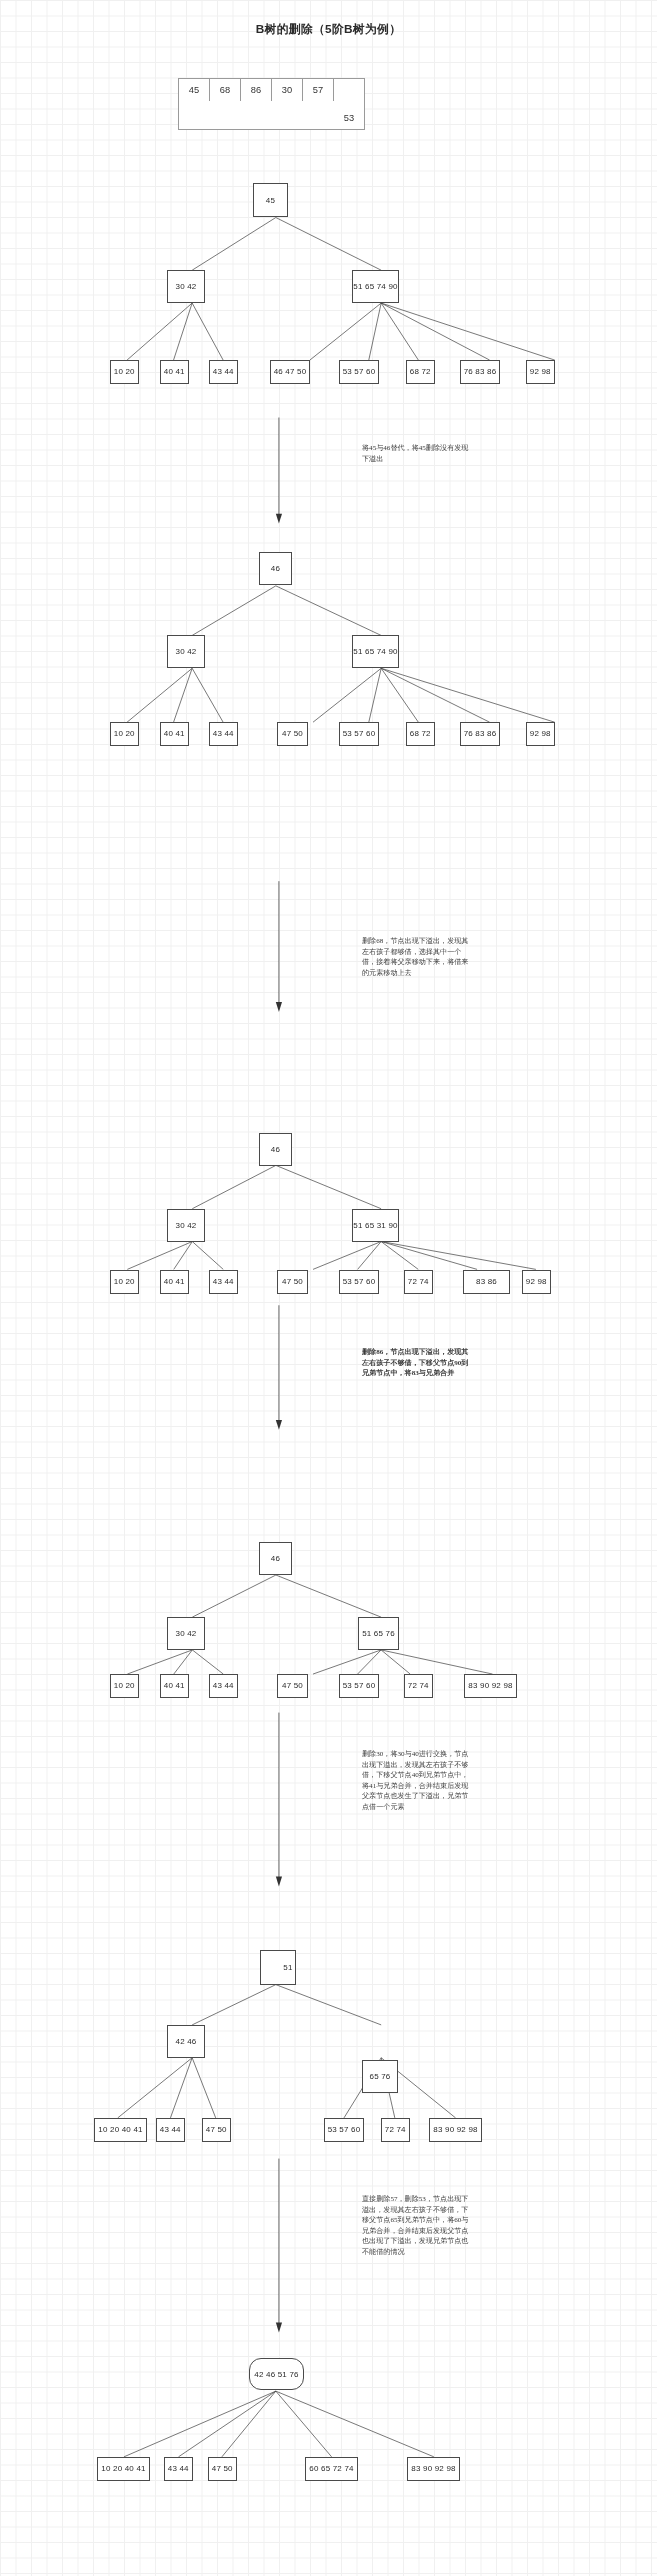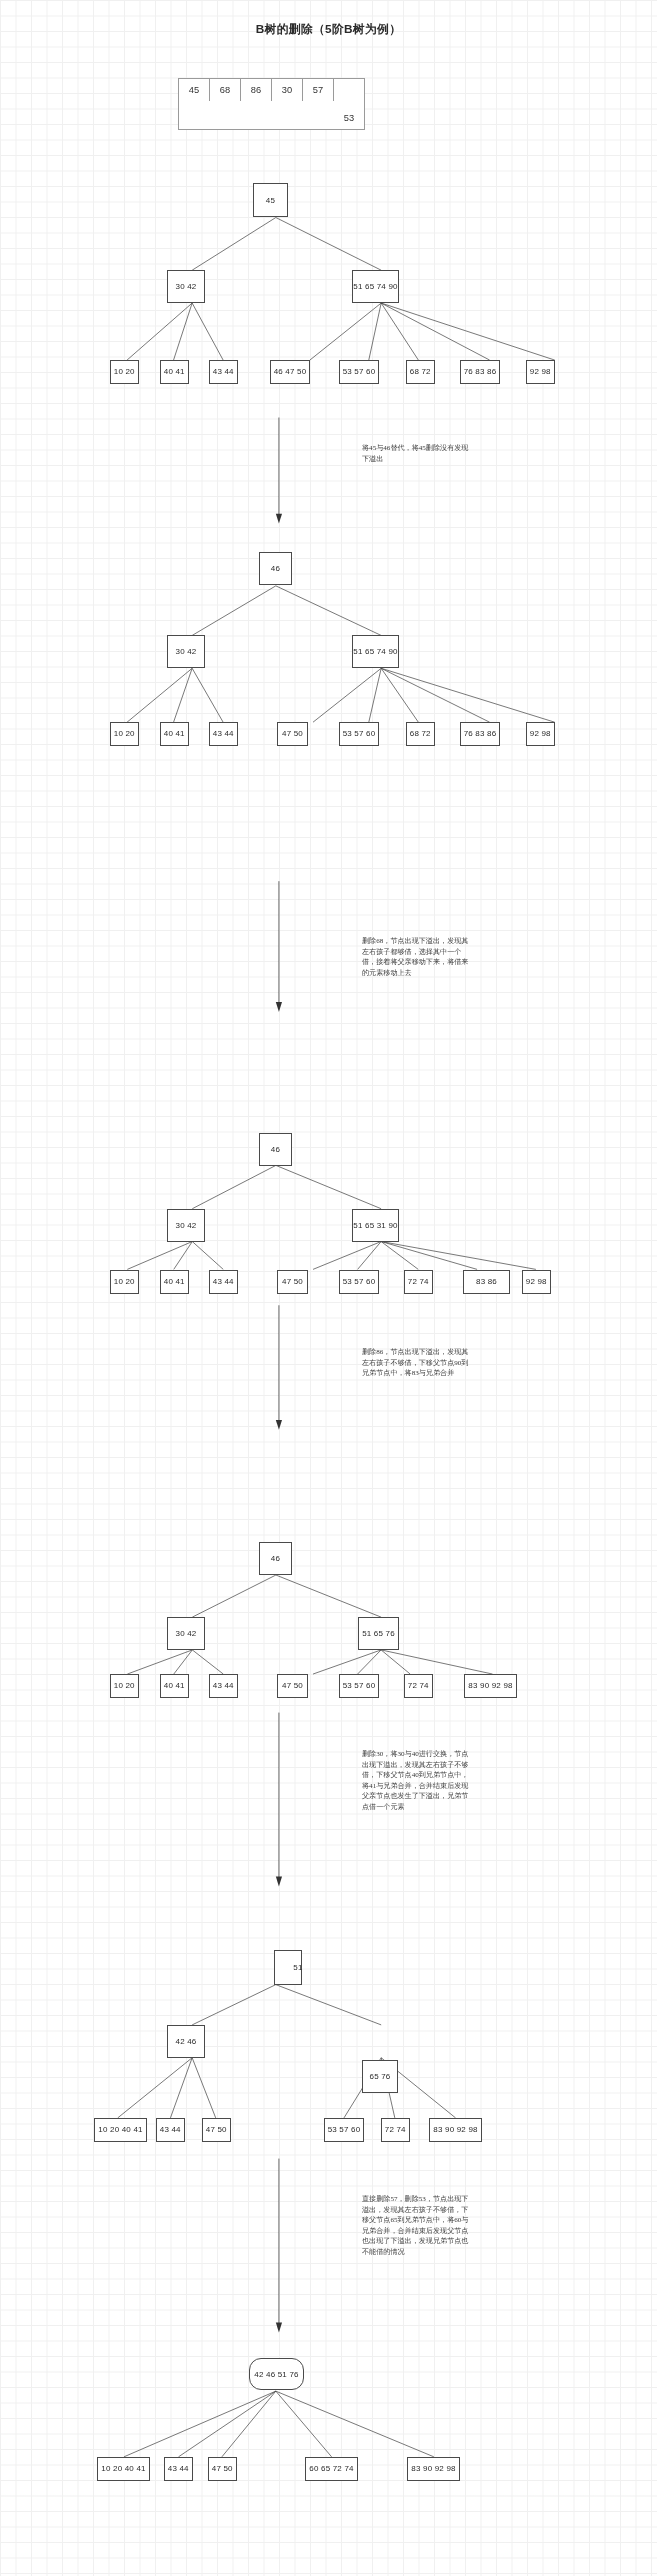--- a/index.html
+++ b/index.html
@@ -160,21 +160,21 @@
     <div class="node" style="left:404px;top:247px;width:28.5px;height:23.6px;">72 74</div>
     <div class="node" style="left:463px;top:247px;width:47px;height:23.6px;">83 86</div>
     <div class="node" style="left:522px;top:247px;width:28.5px;height:23.6px;">92 98</div>
   </div>
 
   <div class="arrowbox" style="top:1305px;height:130px;">
     <svg width="74" height="130" viewBox="0 0 120 210">
       <line x1="55" y1="0" x2="55" y2="188" stroke="#333" stroke-width="1.2"></line>
       <polygon points="55,202 50,186 60,186" fill="#333"></polygon>
     </svg>
-    <div class="annot" style="top:42px;">删除86，节点出现下溢出，发现其左右孩子不够借，下移父节点90到兄弟节点中，将83与兄弟合并</div>
+    <div class="annot" style="top:42px;font-weight:bold;">删除86，节点出现下溢出，发现其左右孩子不够借，下移父节点90到兄弟节点中，将83与兄弟合并</div>
   </div>
 
   <div class="tree" style="top:1476px;height:229px;">
     <svg class="edges" width="657" height="229" viewBox="0 0 1060 370">
       <line x1="445" y1="160" x2="310" y2="228"></line>
       <line x1="445" y1="160" x2="615" y2="228"></line>
       <line x1="310" y1="281" x2="205" y2="320"></line>
       <line x1="310" y1="281" x2="280" y2="320"></line>
       <line x1="310" y1="281" x2="360" y2="320"></line>
       <line x1="615" y1="281" x2="505" y2="320"></line>
@@ -206,21 +206,21 @@
     <svg class="edges" width="657" height="205" viewBox="0 0 1060 330">
       <line x1="445" y1="70" x2="310" y2="135"></line>
       <line x1="445" y1="70" x2="615" y2="135"></line>
       <line x1="310" y1="188" x2="190" y2="285"></line>
       <line x1="310" y1="188" x2="275" y2="285"></line>
       <line x1="310" y1="188" x2="348" y2="285"></line>
       <line x1="615" y1="188" x2="555" y2="285"></line>
       <line x1="615" y1="188" x2="637" y2="285"></line>
       <line x1="615" y1="188" x2="735" y2="285"></line>
     </svg>
-    <div class="node" style="left:274px;top:8.7px;width:28px;height:35px;padding-left:20px;">51</div>
+    <div class="node" style="left:260px;top:8.7px;width:36px;height:35px;padding-left:20px;">51</div>
     <div class="node" style="left:167px;top:84px;width:38px;height:33px;">42 46</div>
     <div class="node" style="left:362px;top:84px;width:36px;height:33px;margin-top:35px;">65 76</div>
     <div class="node" style="left:94px;top:177px;width:53px;height:23.6px;">10 20 40 41</div>
     <div class="node" style="left:156px;top:177px;width:28.5px;height:23.6px;">43 44</div>
     <div class="node" style="left:202px;top:177px;width:28.5px;height:23.6px;">47 50</div>
     <div class="node" style="left:324px;top:177px;width:40px;height:23.6px;">53 57 60</div>
     <div class="node" style="left:381px;top:177px;width:28.5px;height:23.6px;">72 74</div>
     <div class="node" style="left:429px;top:177px;width:53px;height:23.6px;">83 90 92 98</div>
   </div>
 

